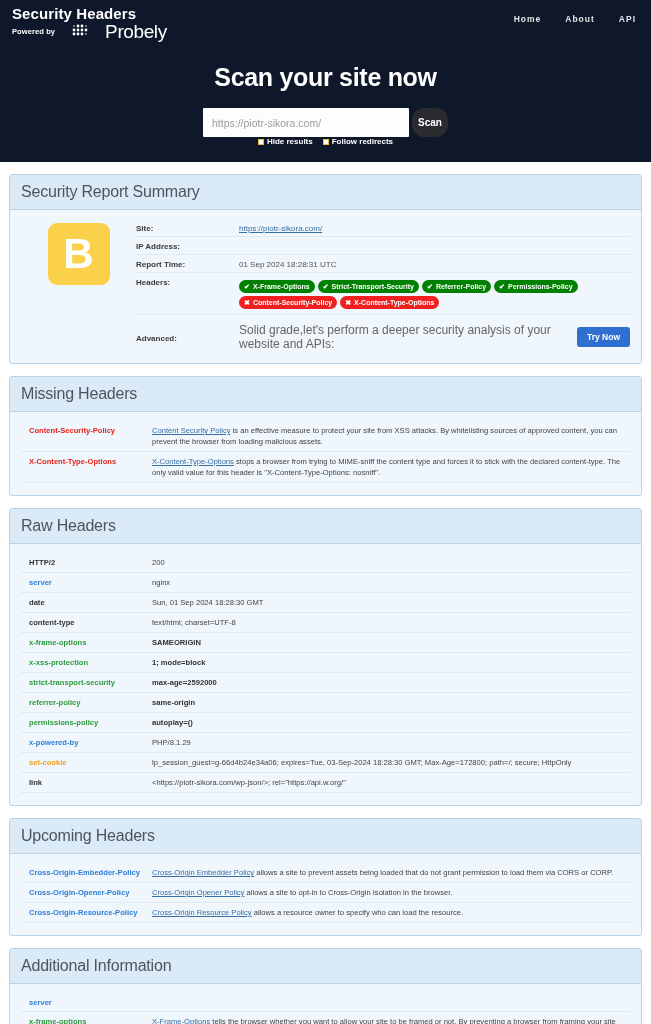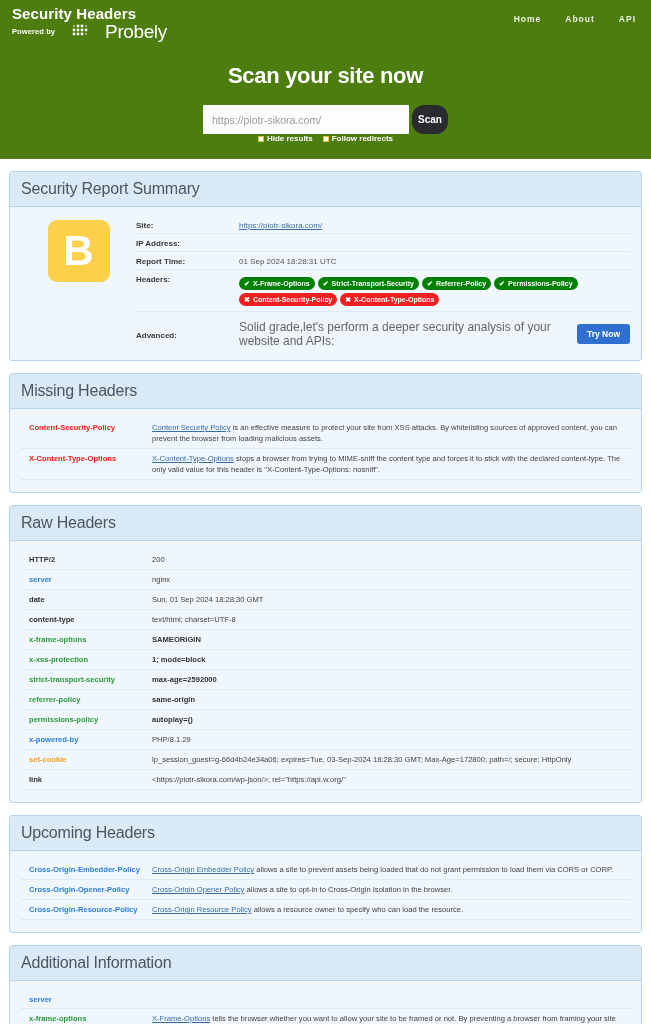--- a/index.html
+++ b/index.html
@@ -7,21 +7,21 @@
   body {
     width: 651px;
     background: #ffffff;
     font-family: "Liberation Sans", sans-serif;
     color: #333;
     -webkit-font-smoothing: antialiased;
   }
 
   
   .hero {
-    background: #4d7c0f;
+    background: #0f172a;
     padding: 0;
     position: relative;
   }
   .navbar {
     display: flex;
     align-items: flex-start;
     justify-content: space-between;
     padding: 6px 12px 0 12px;
   }
   .brand { line-height: 1; }
@@ -62,21 +62,21 @@
     color: #ffffff;
     opacity: .88;
     font-size: 8.5px;
     font-weight: bold;
     letter-spacing: 1px;
     text-decoration: none;
   }
 
   .hero-inner { text-align:center; padding: 10px 0 16px 0; }
   .hero-title {
-    font-size: 22px;
+    font-size: 25px;
     font-weight: bold;
     color: #ffffff;
     margin: 12px 0 16px 0;
     letter-spacing: -.3px;
   }
   .scan-form {
     display: flex;
     justify-content: center;
     align-items: stretch;
   }

